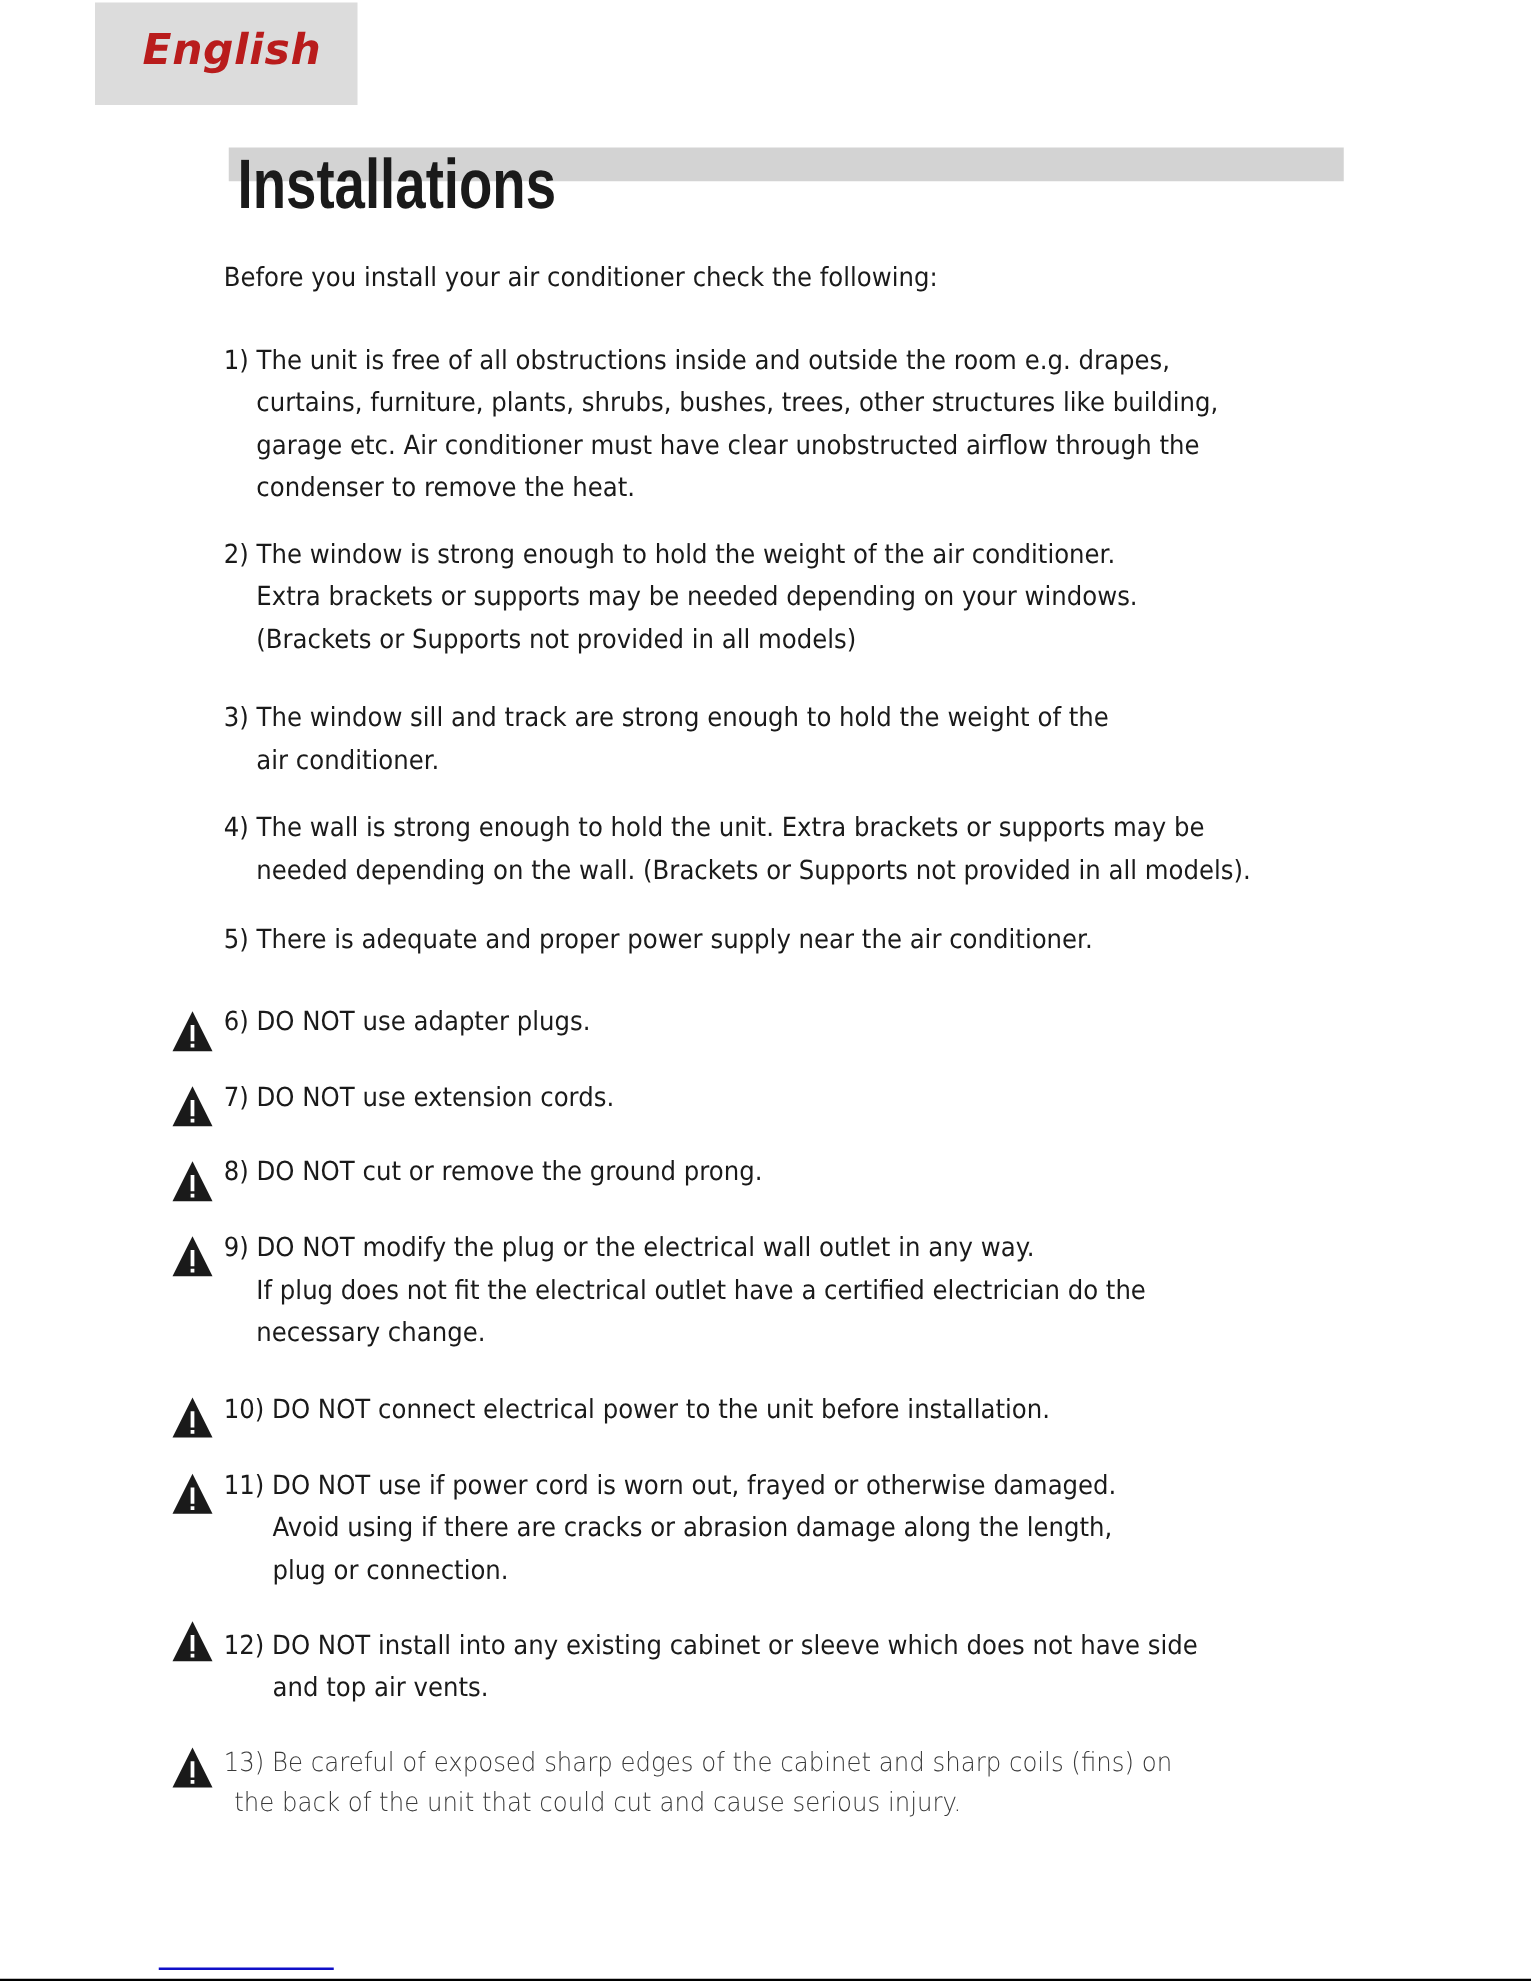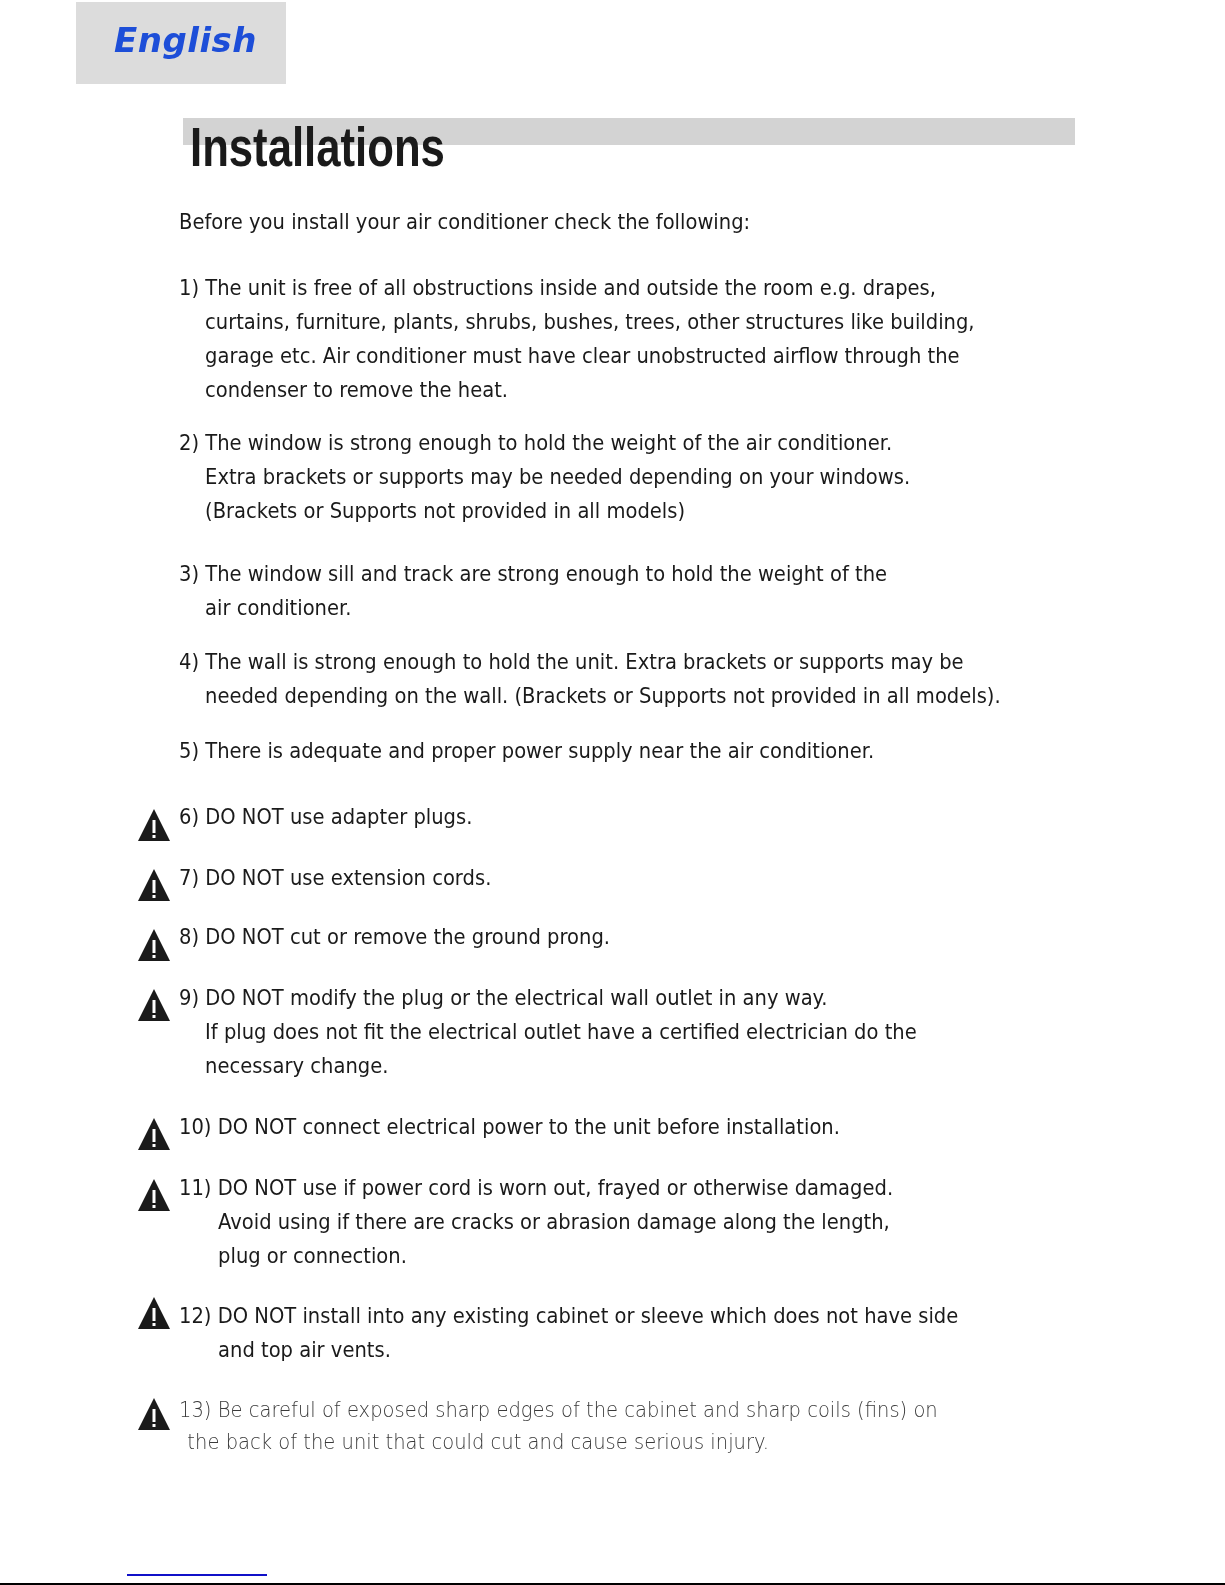--- a/index.html
+++ b/index.html
@@ -1,19 +1,19 @@
 <!DOCTYPE html>
 <html><head>
 <meta charset="utf-8">
 <style>
   html, body { margin:0; padding:0; background:#fff; }
   body { width:1225px; height:1585px; position:relative; overflow:hidden;
          font-family:"DejaVu Sans", sans-serif; color:#1a1a1a; }
   .lang-tab { position:absolute; left:76px; top:2px; width:210px; height:82px; background:#dcdcdc; }
-  .lang-tab span { position:absolute; left:38px; top:18px; font-size:34px; font-weight:bold; font-style:italic; color:#1d4ed8; letter-spacing:0.5px; }
+  .lang-tab span { position:absolute; left:38px; top:18px; font-size:34px; font-weight:bold; font-style:italic; color:#b91c1c; letter-spacing:0.5px; }
   .title-bar { position:absolute; left:183px; top:118px; width:892px; height:27px; background:#d3d3d3; }
   .title { position:absolute; left:190px; top:112px; font-family:"Liberation Sans", sans-serif; font-weight:bold; font-size:56px; transform:scaleX(0.78); transform-origin:left top; letter-spacing:0px; color:#1a1a1a; line-height:70px; }
   .intro { position:absolute; left:179px; top:210px; font-size:21px; transform:scaleX(0.93); transform-origin:left top; }
   .item { position:absolute; font-size:21px; line-height:34px; transform:scaleX(0.93); transform-origin:left top; white-space:nowrap; }
   .item .line { display:block; }
   .item .indent { padding-left:28px; }
   .item .indent2 { padding-left:42px; }
   .item.light { color:#3a3a3a; font-weight:300; font-family:"DejaVu Sans", sans-serif; }
   .warn { position:absolute; left:137px; width:34px; height:34px; }
   .warn svg { width:34px; height:34px; display:block; }

